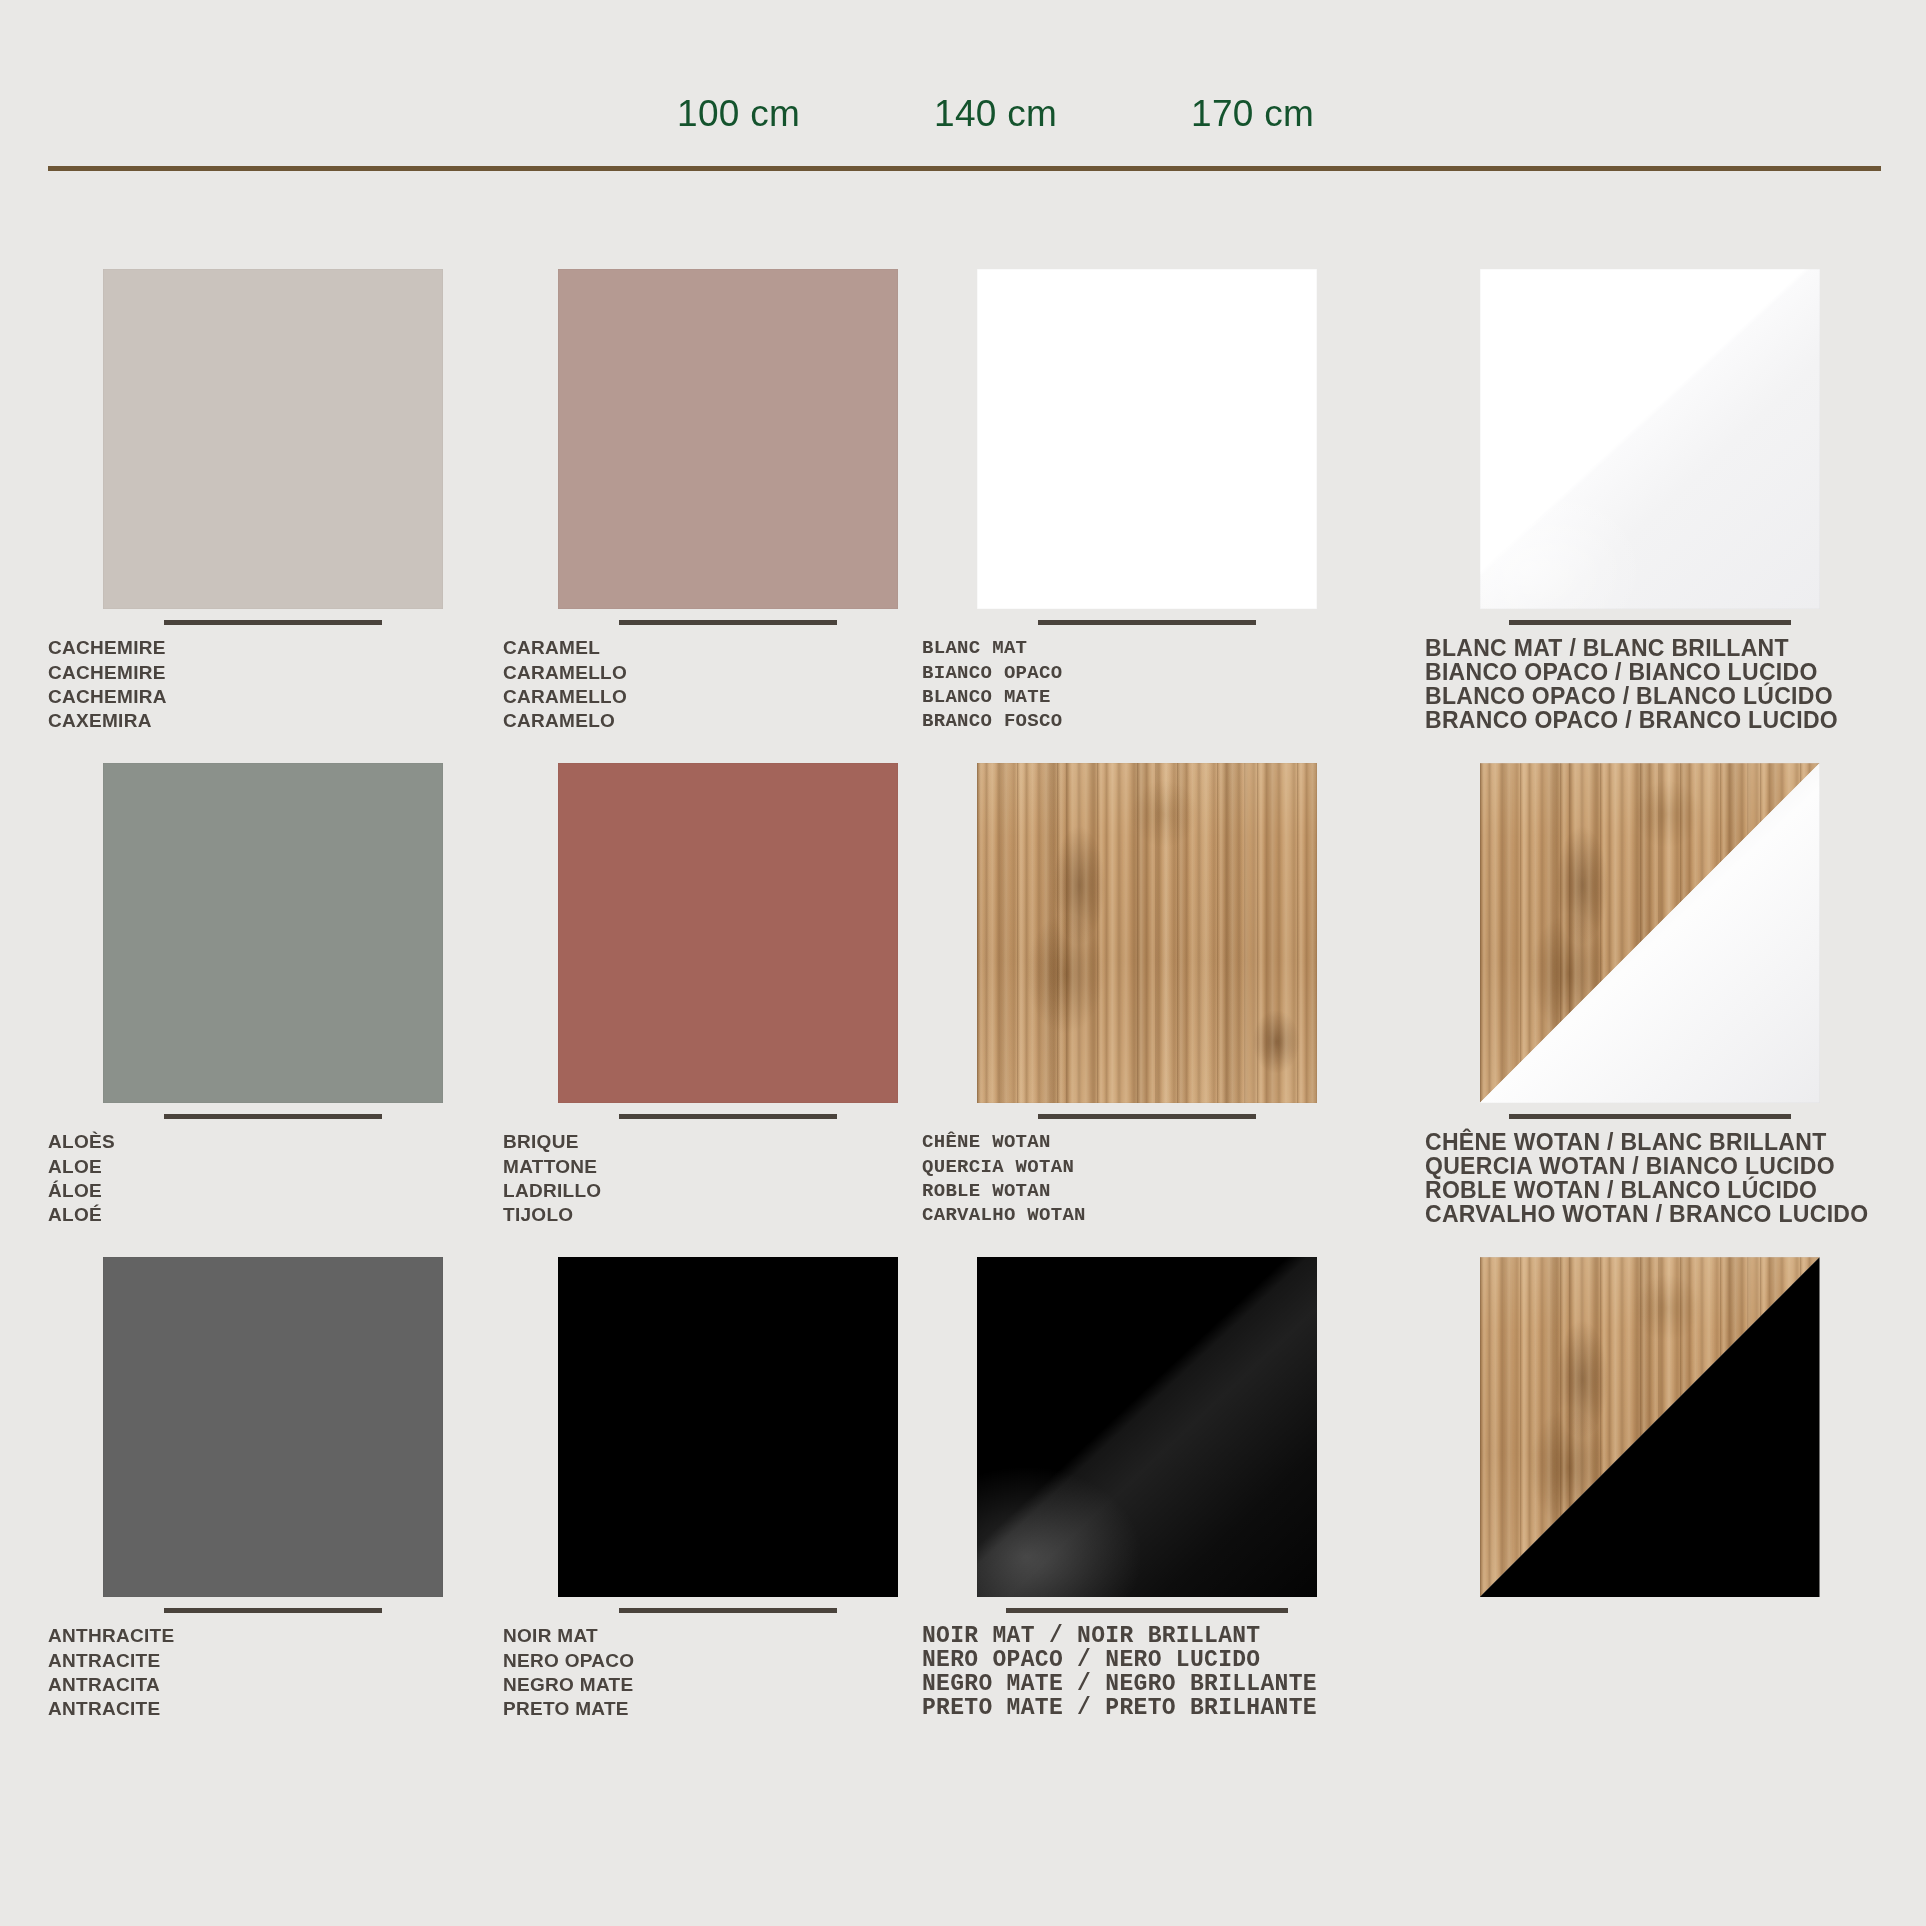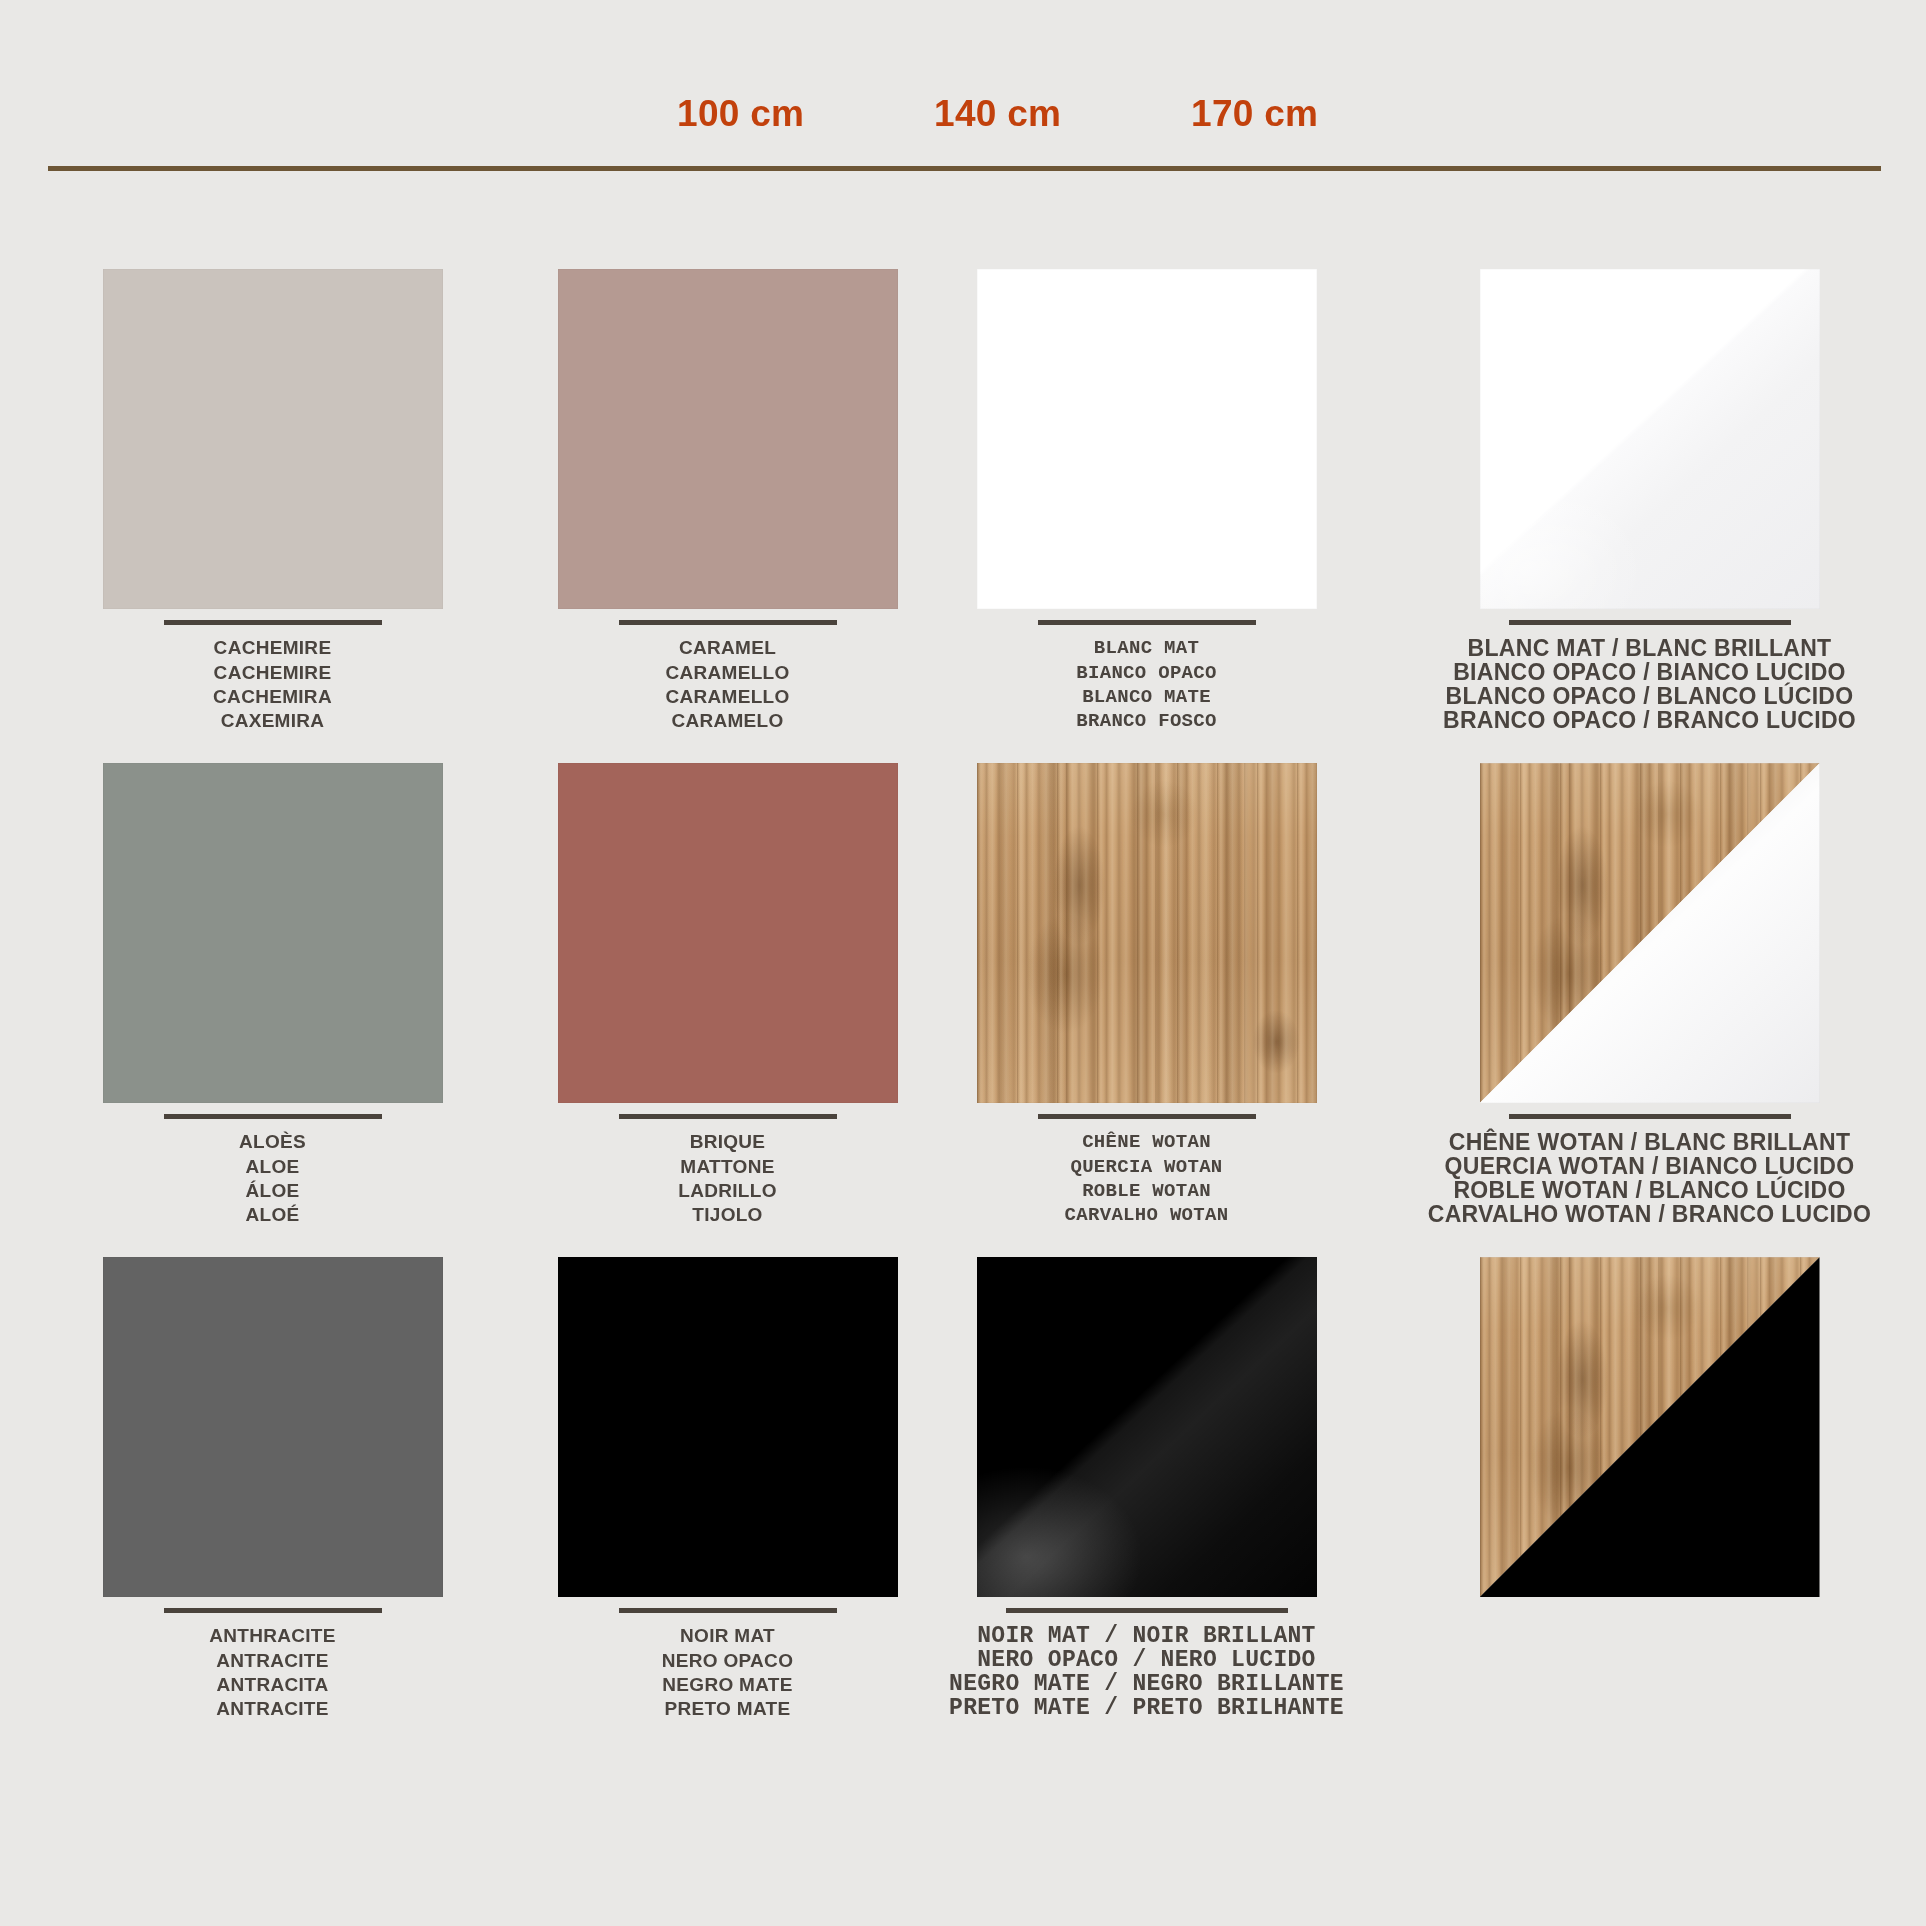--- a/index.html
+++ b/index.html
@@ -26,22 +26,22 @@
     position: absolute;
     top: 93px;
     left: 0;
     width: 1926px;
     height: 71px;
   }
   .size-label {
     position: absolute;
     top: 0;
     font-size: 37px;
-    font-weight: bold;
-    color: #c2410c;
+    font-weight: normal;
+    color: #14532d;
     letter-spacing: 0.3px;
     white-space: nowrap;
     text-align: center;
   }
   .size-label.s1 { left: 677px; }
   .size-label.s2 { left: 934px; }
   .size-label.s3 { left: 1191px; }
 
   .top-rule {
     position: absolute;
@@ -188,21 +188,20 @@
     box-shadow: inset 0 0 0 0.6px rgba(0,0,0,0.045);
     pointer-events: none;
   }
 
   
   .caption {
     position: absolute;
     left: 0;
     top: 363px;
     width: 449px;
-    text-align: center;
   }
   .cap-bar {
     width: 218px;
     height: 4.5px;
     background: #4a433c;
     margin: 0 auto 11.6px auto;
   }
   .cap-bar.wide { width: 282px; }
   .cap-line {
     font-size: 19px;

